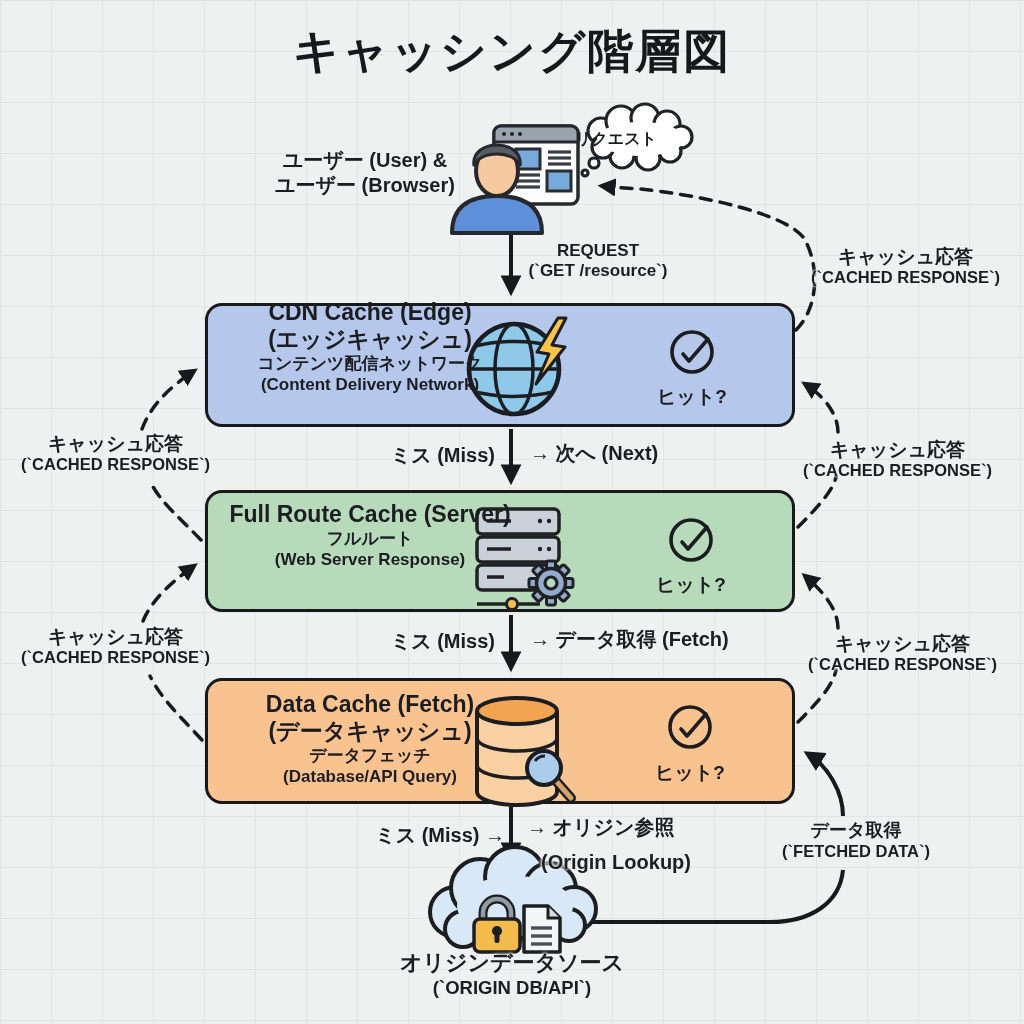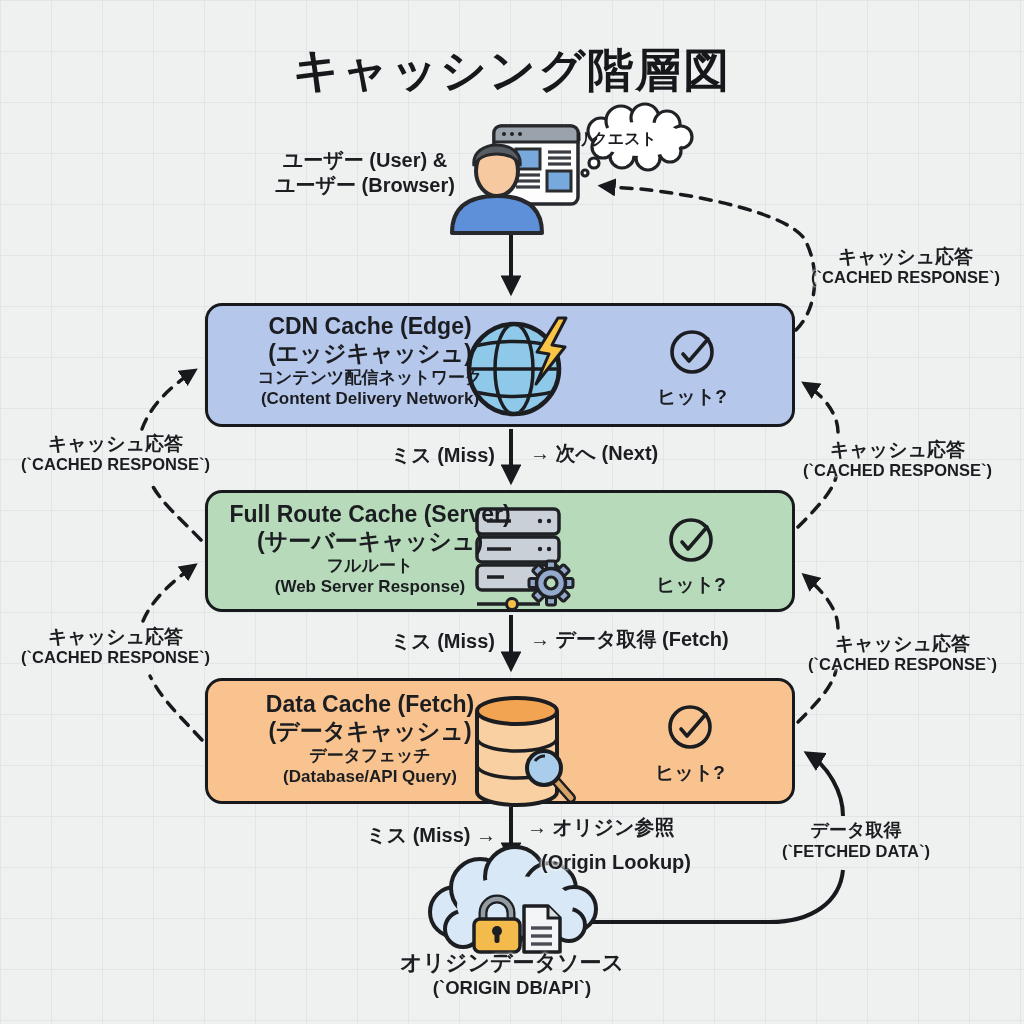--- a/index.html
+++ b/index.html
@@ -14,21 +14,21 @@
     background-color:#eef1f0;
     background-image:
       linear-gradient(#e0e5e5 1px, transparent 1px),
       linear-gradient(90deg,#e0e5e5 1px, transparent 1px);
     background-size:51px 51px;
     overflow:hidden;
   }
   .abs{position:absolute;}
   .halo{text-shadow:0 0 3px #eef1f0,0 0 3px #eef1f0,0 0 4px #eef1f0;}
   .title{
-    top:40px;left:0;width:1024px;text-align:center;
+    top:21px;left:0;width:1024px;text-align:center;
     font-size:46px;letter-spacing:2px;color:#17181c;
   }
   .user-label{left:250px;top:148px;width:230px;text-align:center;font-size:20px;line-height:25px;}
   .bubble-text{left:566px;top:129px;width:100px;text-align:center;font-size:16px;}
   .request-label{left:508px;top:241px;width:180px;text-align:center;font-size:17px;line-height:20px;}
   .side-label{width:215px;text-align:center;line-height:21px;}
   .side-label .ja{font-size:19px;display:block;}
   .side-label .en{font-size:16.5px;display:block;}
   .box{
     border:3.5px solid #17191d;border-radius:17px;box-sizing:border-box;
@@ -240,20 +240,24 @@
 
   <div class="abs title">キャッシング階層図</div>
 
   <div class="abs user-label halo">
     <span>ユーザー (User) &amp;</span><br>
     <span>ユーザー (Browser)</span>
   </div>
 
   <div class="abs bubble-text">リクエスト</div>
 
+  <div class="abs request-label halo">
+    <span>REQUEST</span><br>
+    <span>(`GET /resource`)</span>
+  </div>
 
   <div class="abs side-label halo" style="left:798px;top:246px;">
     <span class="ja">キャッシュ応答</span>
     <span class="en">(`CACHED RESPONSE`)</span>
   </div>
   <div class="abs side-label halo" style="left:8px;top:433px;">
     <span class="ja">キャッシュ応答</span>
     <span class="en">(`CACHED RESPONSE`)</span>
   </div>
   <div class="abs side-label halo" style="left:790px;top:439px;">
@@ -262,51 +266,50 @@
   </div>
   <div class="abs side-label halo" style="left:8px;top:626px;">
     <span class="ja">キャッシュ応答</span>
     <span class="en">(`CACHED RESPONSE`)</span>
   </div>
   <div class="abs side-label halo" style="left:795px;top:633px;">
     <span class="ja">キャッシュ応答</span>
     <span class="en">(`CACHED RESPONSE`)</span>
   </div>
 
-  <div class="abs box-text" style="top:313px;">
+  <div class="abs box-text" style="top:299px;">
     <span class="l1">CDN Cache (Edge)</span>
     <span class="l2">(エッジキャッシュ)</span>
     <span class="l3">コンテンツ配信ネットワーク</span>
     <span class="l4">(Content Delivery Network)</span>
   </div>
   <div class="abs hit-label" style="left:632px;top:384px;">ヒット?</div>
 
   <div class="abs box-text" style="top:501px;">
     <span class="l1">Full Route Cache (Server)</span>
-    <span class="l2">(サーバーキャッシュ)</span>
     <span class="l3">フルルート</span>
     <span class="l4">(Web Server Response)</span>
   </div>
   <div class="abs hit-label" style="left:631px;top:572px;">ヒット?</div>
 
   <div class="abs box-text" style="top:691px;">
     <span class="l1">Data Cache (Fetch)</span>
     <span class="l2">(データキャッシュ)</span>
     <span class="l3">データフェッチ</span>
     <span class="l4">(Database/API Query)</span>
   </div>
   <div class="abs hit-label" style="left:630px;top:760px;">ヒット?</div>
 
   <div class="abs trans-left halo" style="left:320px;top:442px;width:175px;">ミス (Miss)</div>
   <div class="abs trans-right halo" style="left:530px;top:442px;width:220px;">→ 次へ (Next)</div>
 
   <div class="abs trans-left halo" style="left:320px;top:628px;width:175px;">ミス (Miss)</div>
   <div class="abs trans-right halo" style="left:530px;top:628px;width:250px;">→ データ取得 (Fetch)</div>
 
-  <div class="abs trans-left halo" style="left:316px;top:822px;width:180px;">ミス (Miss) →</div>
+  <div class="abs trans-left halo" style="left:325px;top:822px;width:180px;">ミス (Miss) →</div>
   <div class="abs trans-right halo" style="left:527px;top:816px;width:230px;">
     <span>→ オリジン参照</span>
     <span class="ind">(Origin Lookup)</span>
   </div>
 
   <div class="abs fetched-label halo">
     <span class="ja">データ取得</span>
     <span class="en">(`FETCHED DATA`)</span>
   </div>
 

